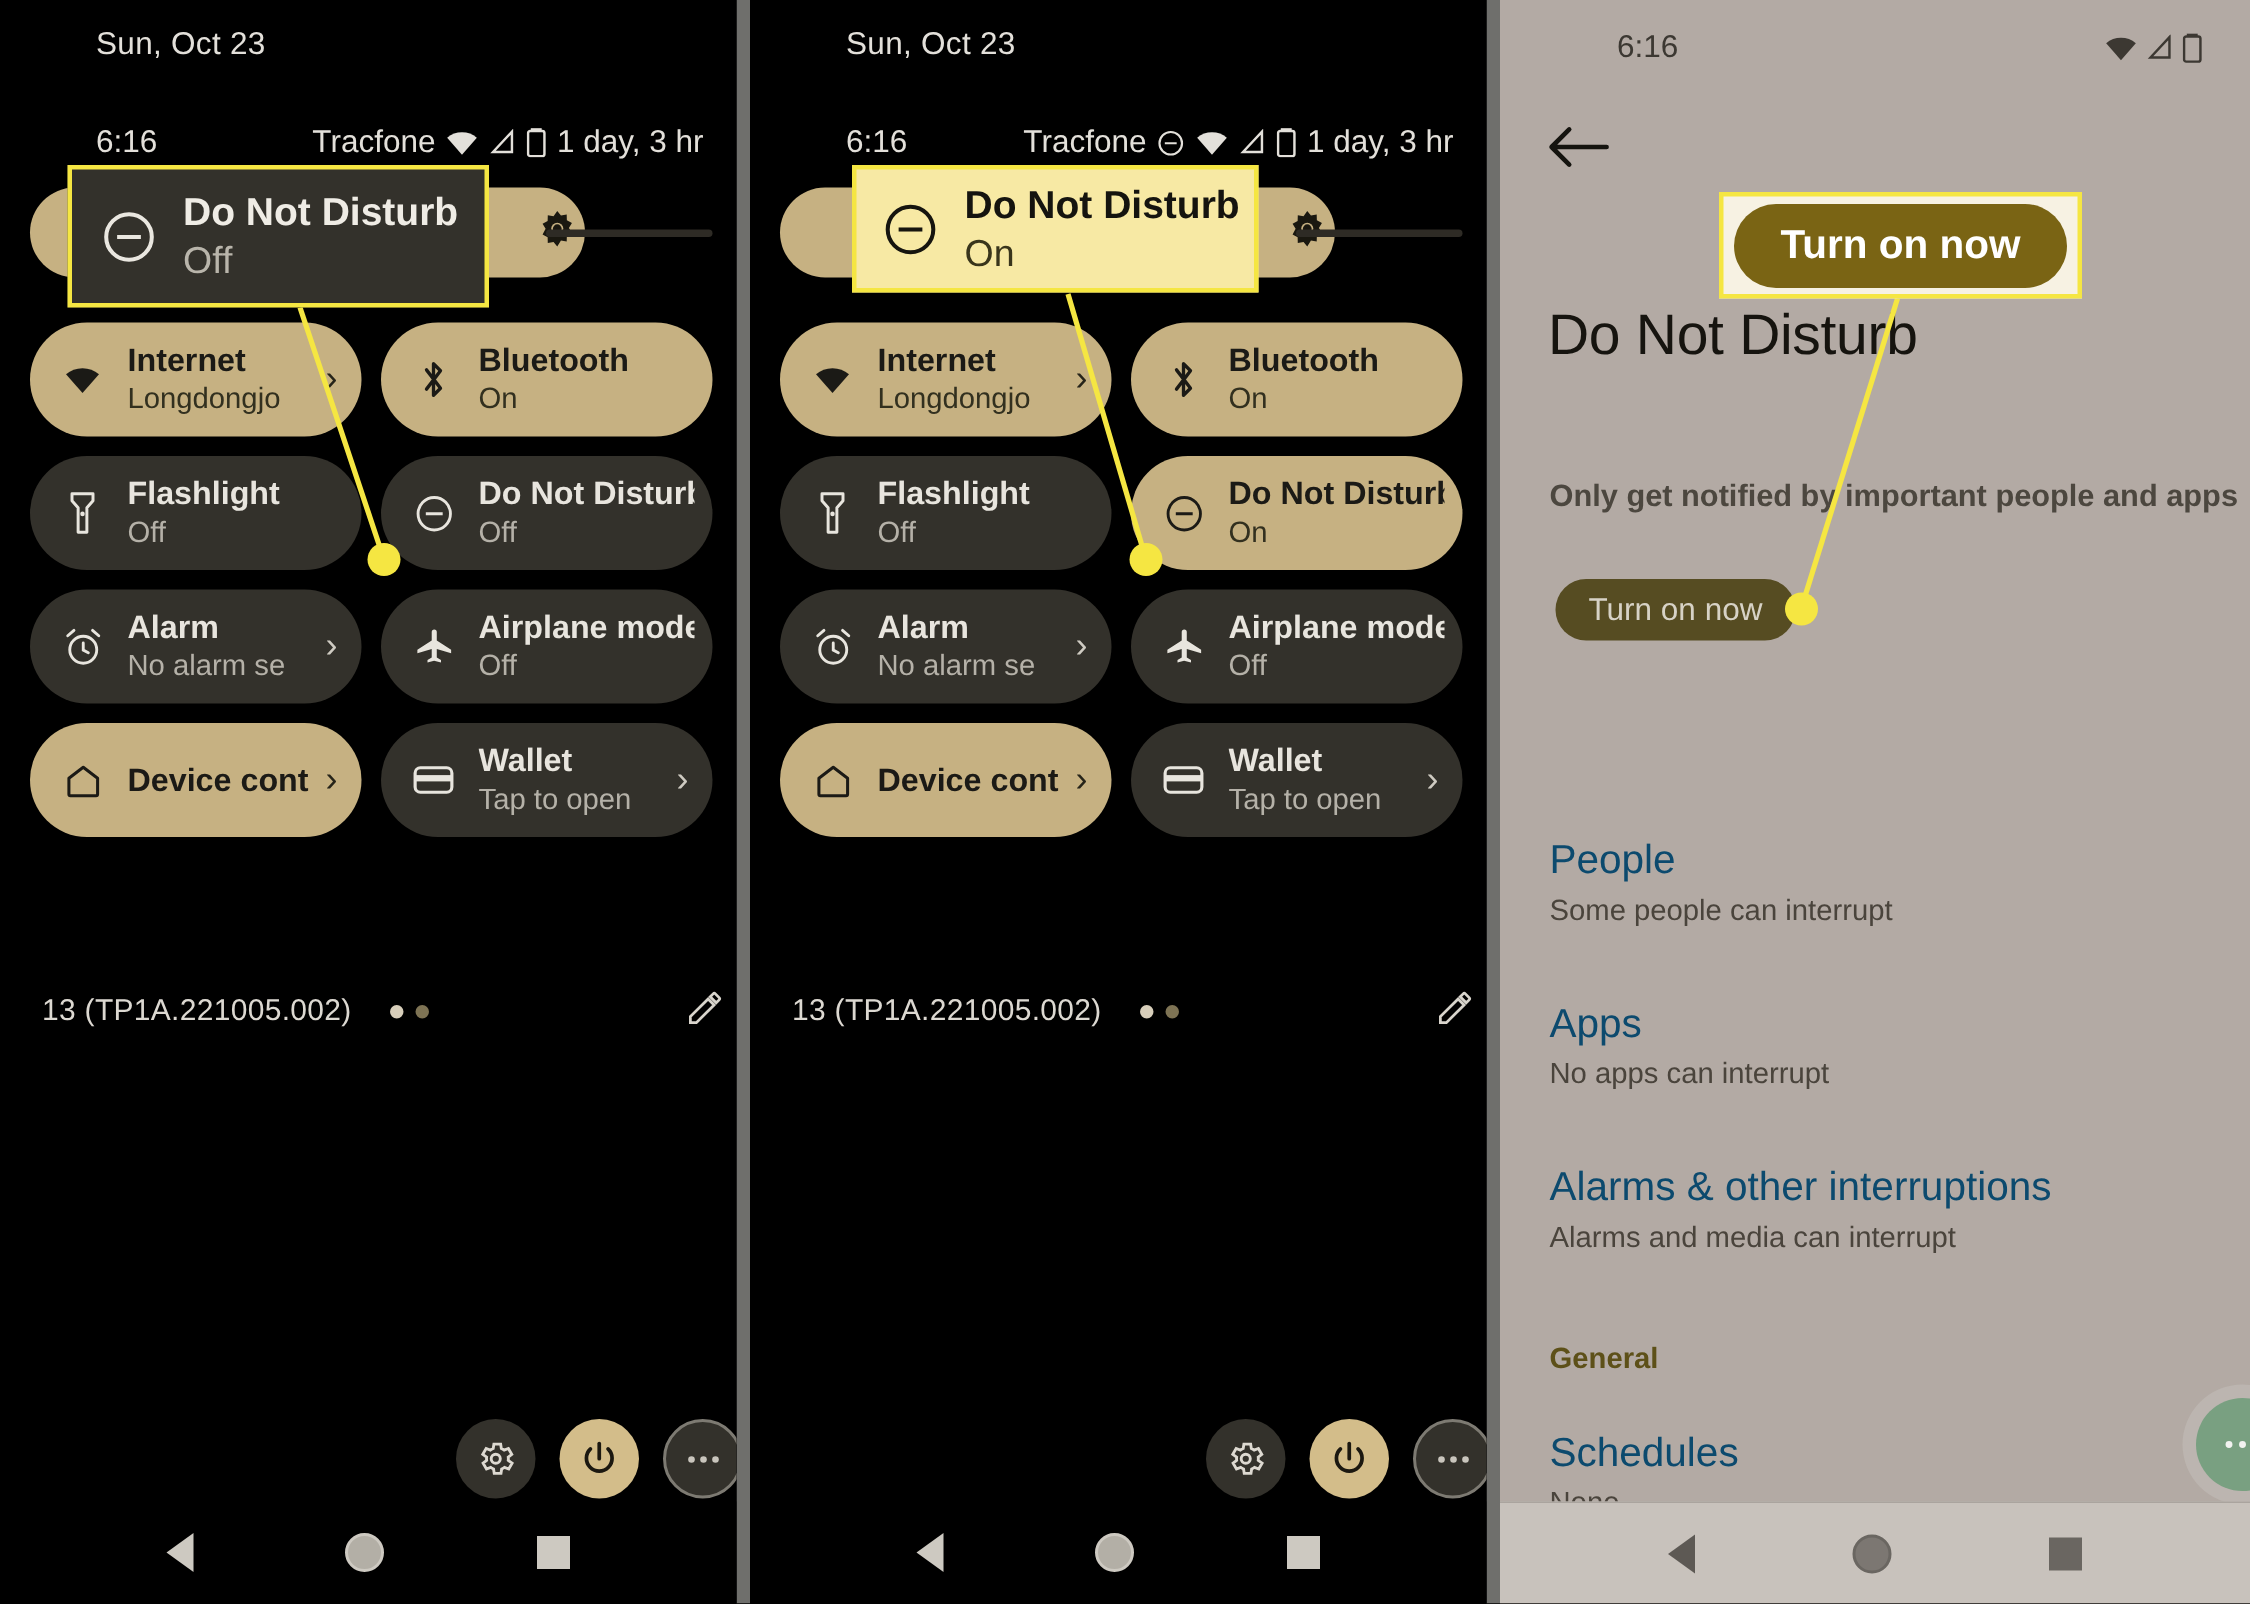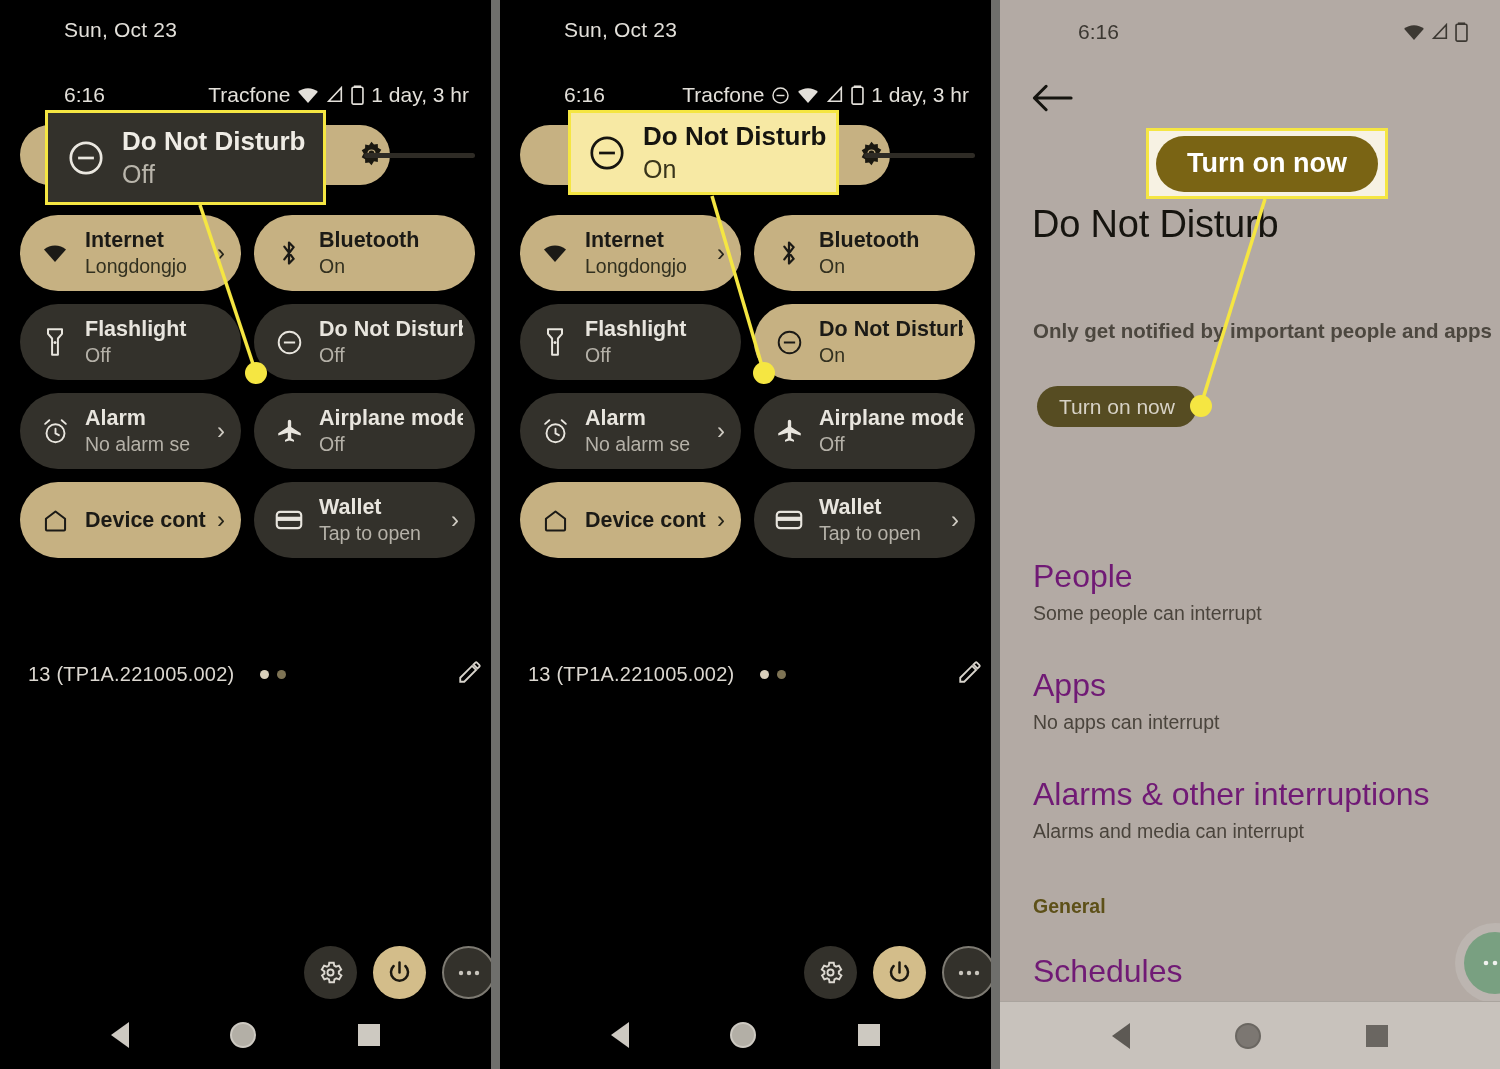--- a/index.html
+++ b/index.html
@@ -77,21 +77,21 @@
                display:flex; align-items:center; color:#3c3832; font-size:21px; }
   .lp-time { margin-left:78px; }
   .lp-icons { margin-left:auto; margin-right:32px; display:flex; align-items:center; gap:6px; }
   .lp-back { position:absolute; left:30px; top:78px; width:46px; height:42px; }
   .lp-title { position:absolute; left:32px; top:203px; font-size:38px; color:#16140f; font-weight:400; letter-spacing:-.2px;}
   .lp-desc { position:absolute; left:33px; top:319px; font-size:20.5px; color:#4c473f;font-weight:bold; }
   .lp-cta { position:absolute; left:37px; top:386px; height:41px; border-radius:21px;
             background:#564c22; color:#d7d2c6; display:flex; align-items:center; padding:0 22px; font-size:21px; }
   .lp-sechead { position:absolute; left:33px; font-size:19.5px; color:#5d5018; font-weight:bold; }
   .lp-item { position:absolute; left:33px; }
-  .lp-item .t { font-size:32px; color:#701a75; }
+  .lp-item .t { font-size:27px; color:#0c4a6e; }
   .lp-item .s { font-size:19.5px; color:#4a443c; margin-top:7px; }
   .fab { position:absolute; right:-26px; top:932px; width:62px; height:62px; border-radius:50%;
          background:#79a081; display:flex; align-items:center; justify-content:center; color:#f0f0f0;
          box-shadow:0 0 0 9px rgba(200,195,190,.45); font-size:22px; letter-spacing:2px; }
 
   
   .ann { position:absolute; left:0; top:0; width:1500px; height:1069px; pointer-events:none; }
   .callout { position:absolute; border:3px solid #f5e642; box-sizing:border-box; }
   .callout.c1 { left:45px; top:110px; width:281px; height:95px; background:#33312b;
                 display:flex; align-items:center; padding-left:16px; }

